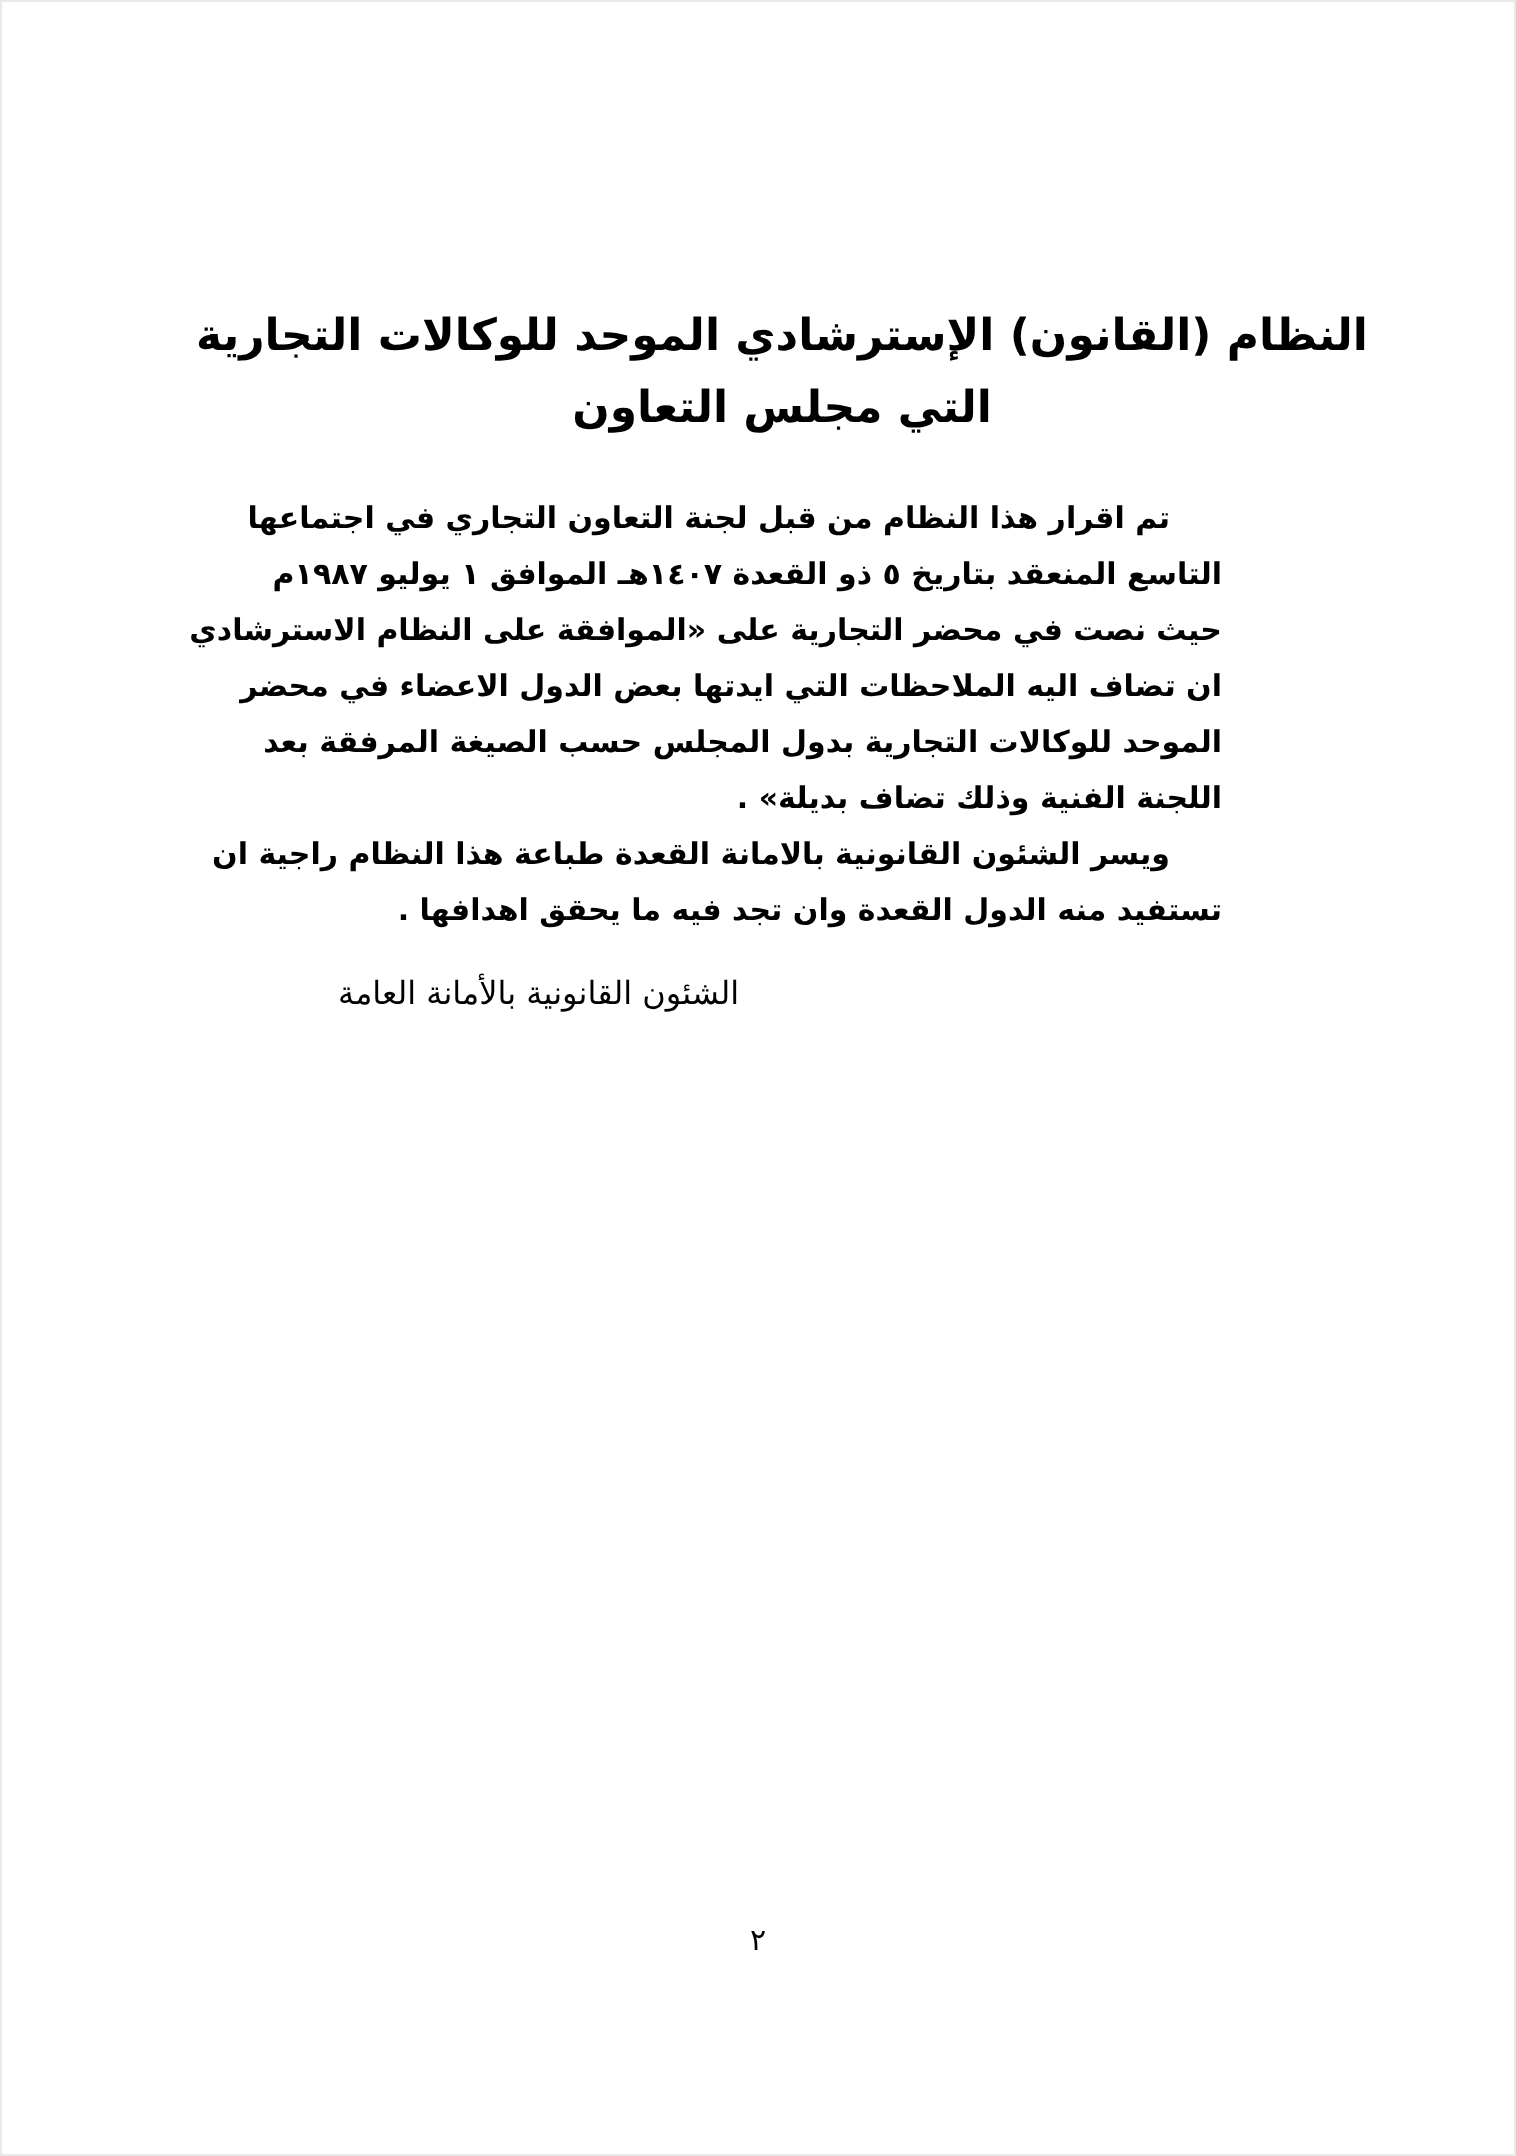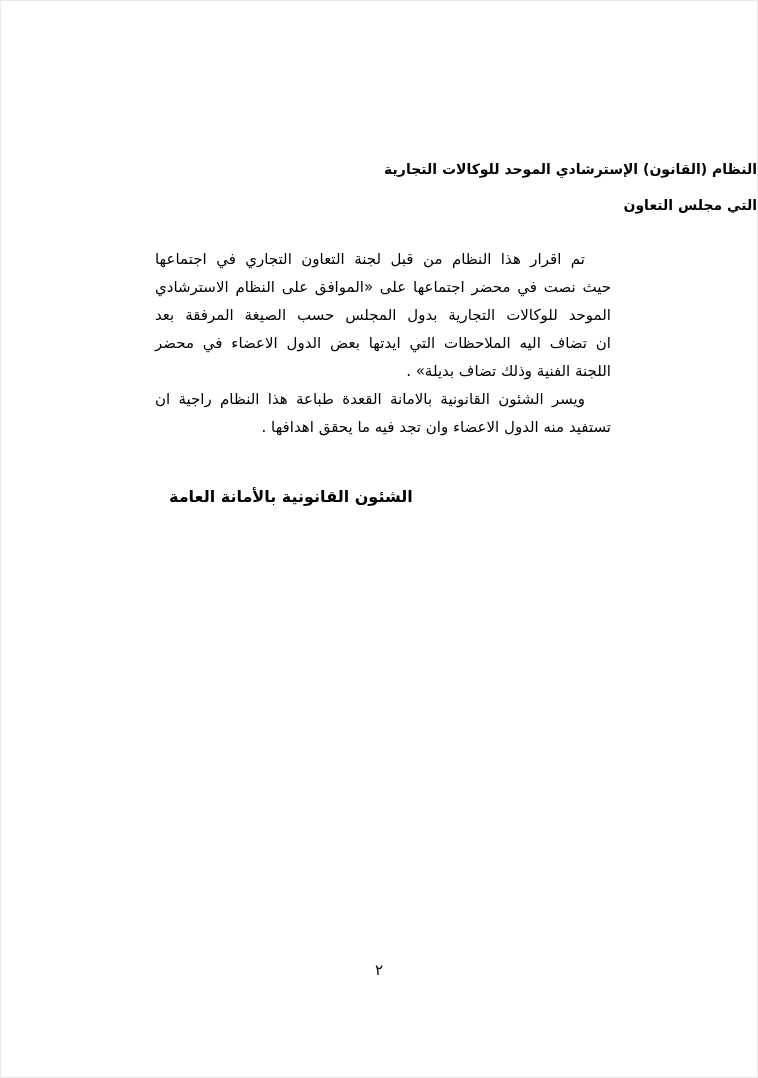--- a/index.html
+++ b/index.html
@@ -17,54 +17,55 @@
     direction: rtl;
     color: #000000;
     font-family: "DejaVu Sans", sans-serif;
     overflow: hidden;
   }
   .doc-title {
     position: absolute;
     top: 150px;
     left: 0;
     right: 0;
-    text-align: right;
+    text-align: center;
     font-weight: bold;
-    font-size: 14px;
+    font-size: 22px;
     line-height: 36px;
     letter-spacing: 0px;
     padding-left: 24px;
   }
   .doc-body {
     position: absolute;
     top: 244px;
     right: 146px;
     width: 456px;
     font-size: 15px;
     line-height: 28px;
   }
   .para { margin: 0; padding: 0; }
   .line {
     display: block;
     text-align: justify;
     text-align-last: justify;
     white-space: nowrap;
+    font-weight: bold;
   }
   .line.first {
     text-indent: 26px;
   }
   .line.last {
     text-align-last: right;
     white-space: normal;
   }
   .signature {
     position: absolute;
     top: 486px;
     left: 168px;
-    font-weight: bold;
+    font-weight: normal;
     font-size: 16px;
   }
   .page-number {
     position: absolute;
     top: 960px;
     left: 0;
     right: 0;
     text-align: center;
     font-size: 15px;
   }
@@ -75,28 +76,29 @@
 <div class="page">
 
   <header class="doc-title">
     <div class="title-line">النظام (القانون) الإسترشادي الموحد للوكالات التجارية</div>
     <div class="title-line">التي مجلس التعاون</div>
   </header>
 
   <main class="doc-body">
     <p class="para">
       <span class="line first">تم اقرار هذا النظام من قبل لجنة التعاون التجاري في اجتماعها</span>
-      <span class="line">حيث نصت في محضر اجتماعها على «الموافق على النظام الاسترشادي</span>
+      <span class="line">التاسع المنعقد بتاريخ ٥ ذو القعدة ١٤٠٧هـ الموافق ١ يوليو ١٩٨٧م</span>
+      <span class="line">حيث نصت في محضر التجارية على «الموافقة على النظام الاسترشادي</span>
+      <span class="line">ان تضاف اليه الملاحظات التي ايدتها بعض الدول الاعضاء في محضر</span>
       <span class="line">الموحد للوكالات التجارية بدول المجلس حسب الصيغة المرفقة بعد</span>
-      <span class="line">ان تضاف اليه الملاحظات التي ايدتها بعض الدول الاعضاء في محضر</span>
       <span class="line last">اللجنة الفنية وذلك تضاف بديلة» .</span>
     </p>
     <p class="para">
       <span class="line first">ويسر الشئون القانونية بالامانة القعدة طباعة هذا النظام راجية ان</span>
-      <span class="line last">تستفيد منه الدول الاعضاء وان تجد فيه ما يحقق اهدافها .</span>
+      <span class="line last">تستفيد منه الدول القعدة وان تجد فيه ما يحقق اهدافها .</span>
     </p>
   </main>
 
   <div class="signature">الشئون القانونية بالأمانة العامة</div>
 
   <div class="page-number">٢</div>
 
 </div>
 
 </body></html>

